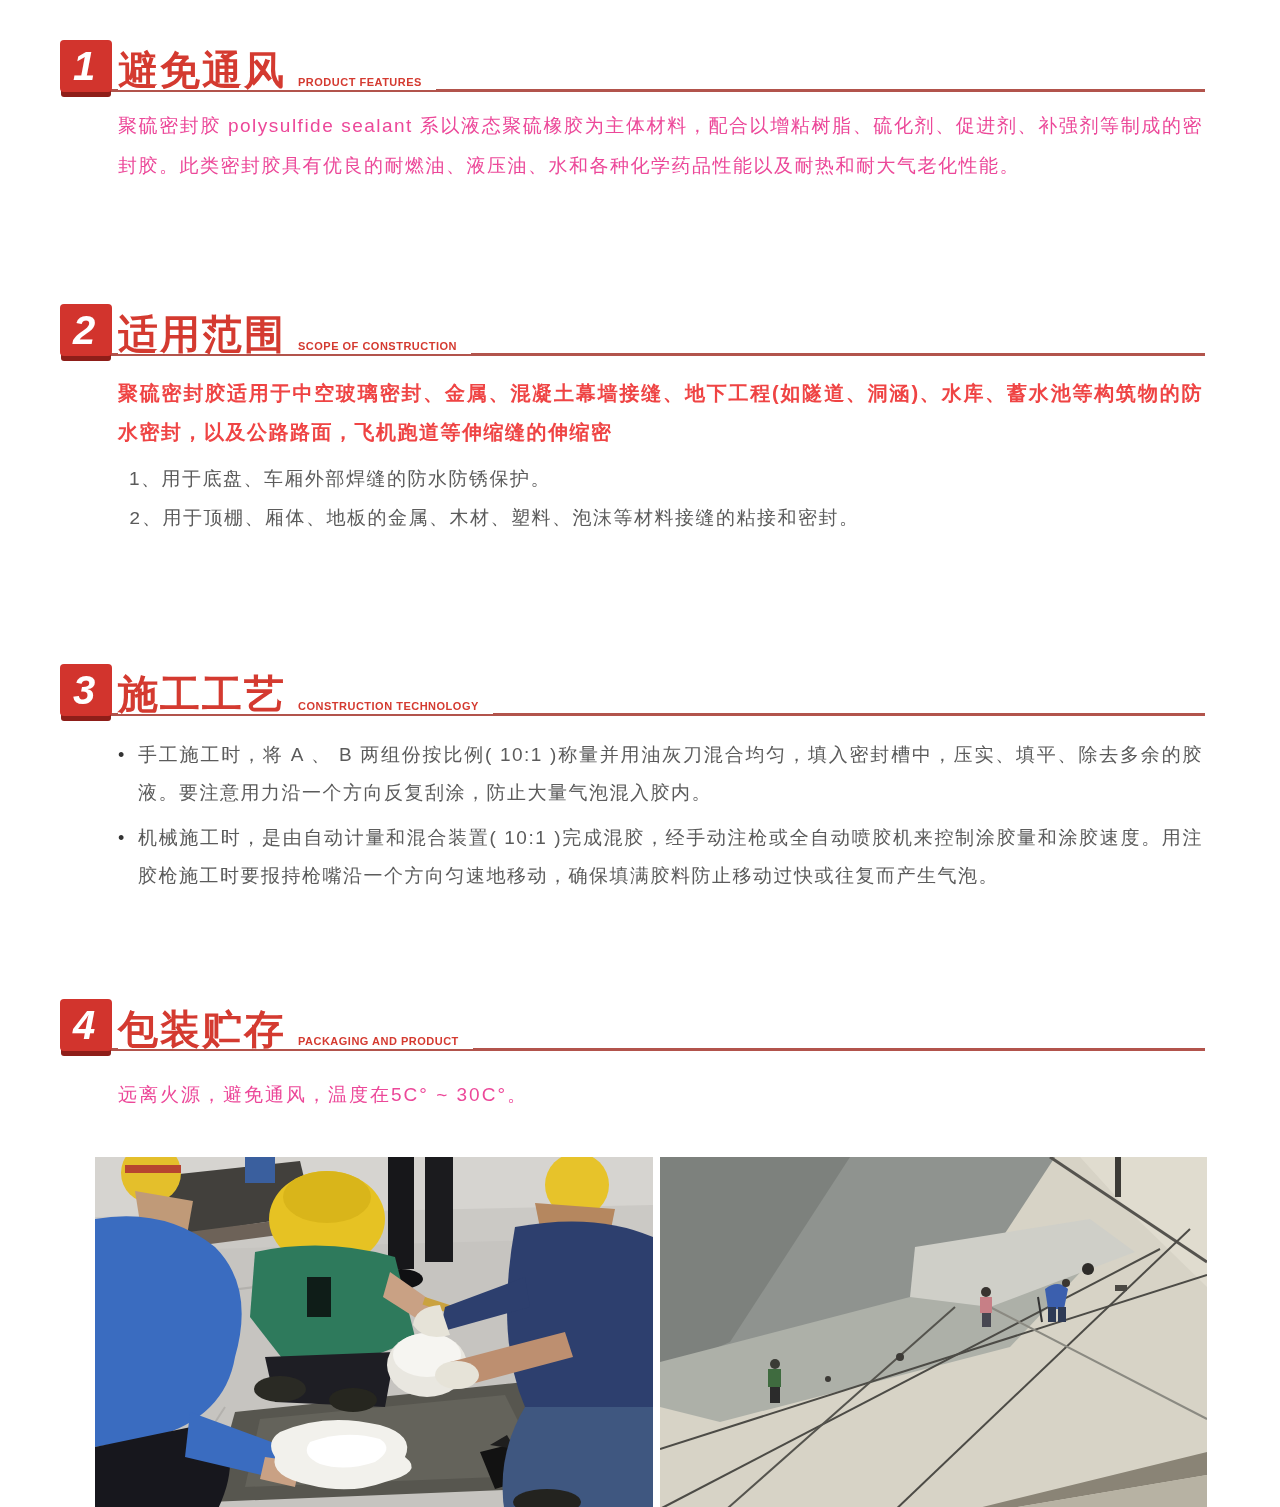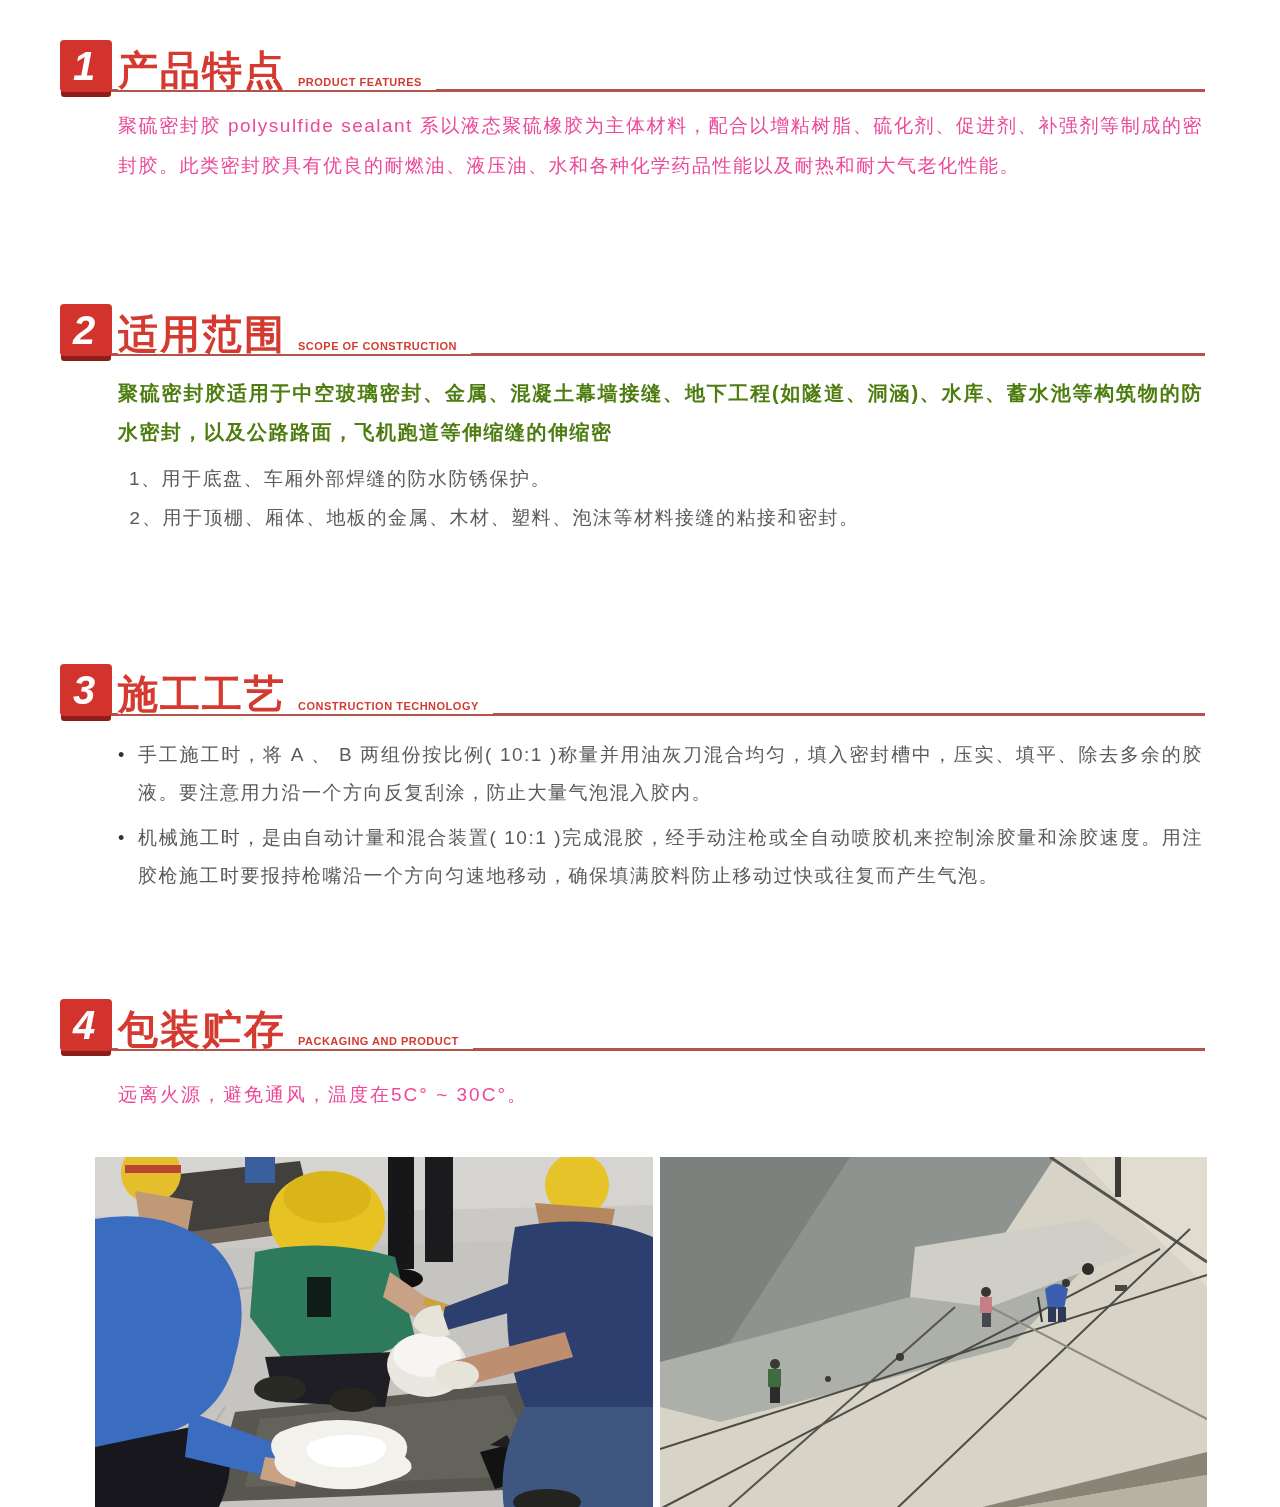--- a/index.html
+++ b/index.html
@@ -37,21 +37,21 @@
     margin-left:12px; margin-bottom:2px; white-space:nowrap; letter-spacing:0.5px;
   }
 
   
   .sec-body { padding-left:58px; padding-right:2px; }
   .para {
     margin-top:8px; font-size:19px; color:#ec4899; line-height:40px;
     letter-spacing:1.5px; text-align:justify;
   }
   .lead {
-    margin-top:12px; font-size:20px; color:#4d7c0f; font-weight:bold;
+    margin-top:12px; font-size:20px; color:#ef4444; font-weight:bold;
     line-height:39px; letter-spacing:1.5px; text-align:justify;
   }
   .num-list { list-style:none; margin-top:10px; }
   .num-list li {
     font-size:19px; color:#5b5b5b; line-height:34px; letter-spacing:1.5px;margin-left:11px;
   }
   .num-list li + li { margin-top:6px;font-family:Liberation Mono, monospace; }
   .dot-list { list-style:none; margin-top:14px; }
   .dot-list li {
     position:relative; padding-left:20px; font-size:19px; color:#5b5b5b;
@@ -73,21 +73,21 @@
 
 <div class="page">
 
   <section class="sec-1">
     <div class="sec-header">
       <div class="rule"></div>
       <div class="badge">
         <span>1</span>
       </div>
       <div class="titles">
-        <h2 class="title-cn">产品特点</h2>
+        <h2 class="title-cn">避免通风</h2>
         <span class="title-en">PRODUCT FEATURES</span>
       </div>
     </div>
     <div class="sec-body">
       <p class="para">聚硫密封胶 polysulfide sealant 系以液态聚硫橡胶为主体材料，配合以增粘树脂、硫化剂、促进剂、补强剂等制成的密封胶。此类密封胶具有优良的耐燃油、液压油、水和各种化学药品性能以及耐热和耐大气老化性能。</p>
     </div>
   </section>
 
   <section class="sec-2">
     <div class="sec-header">

